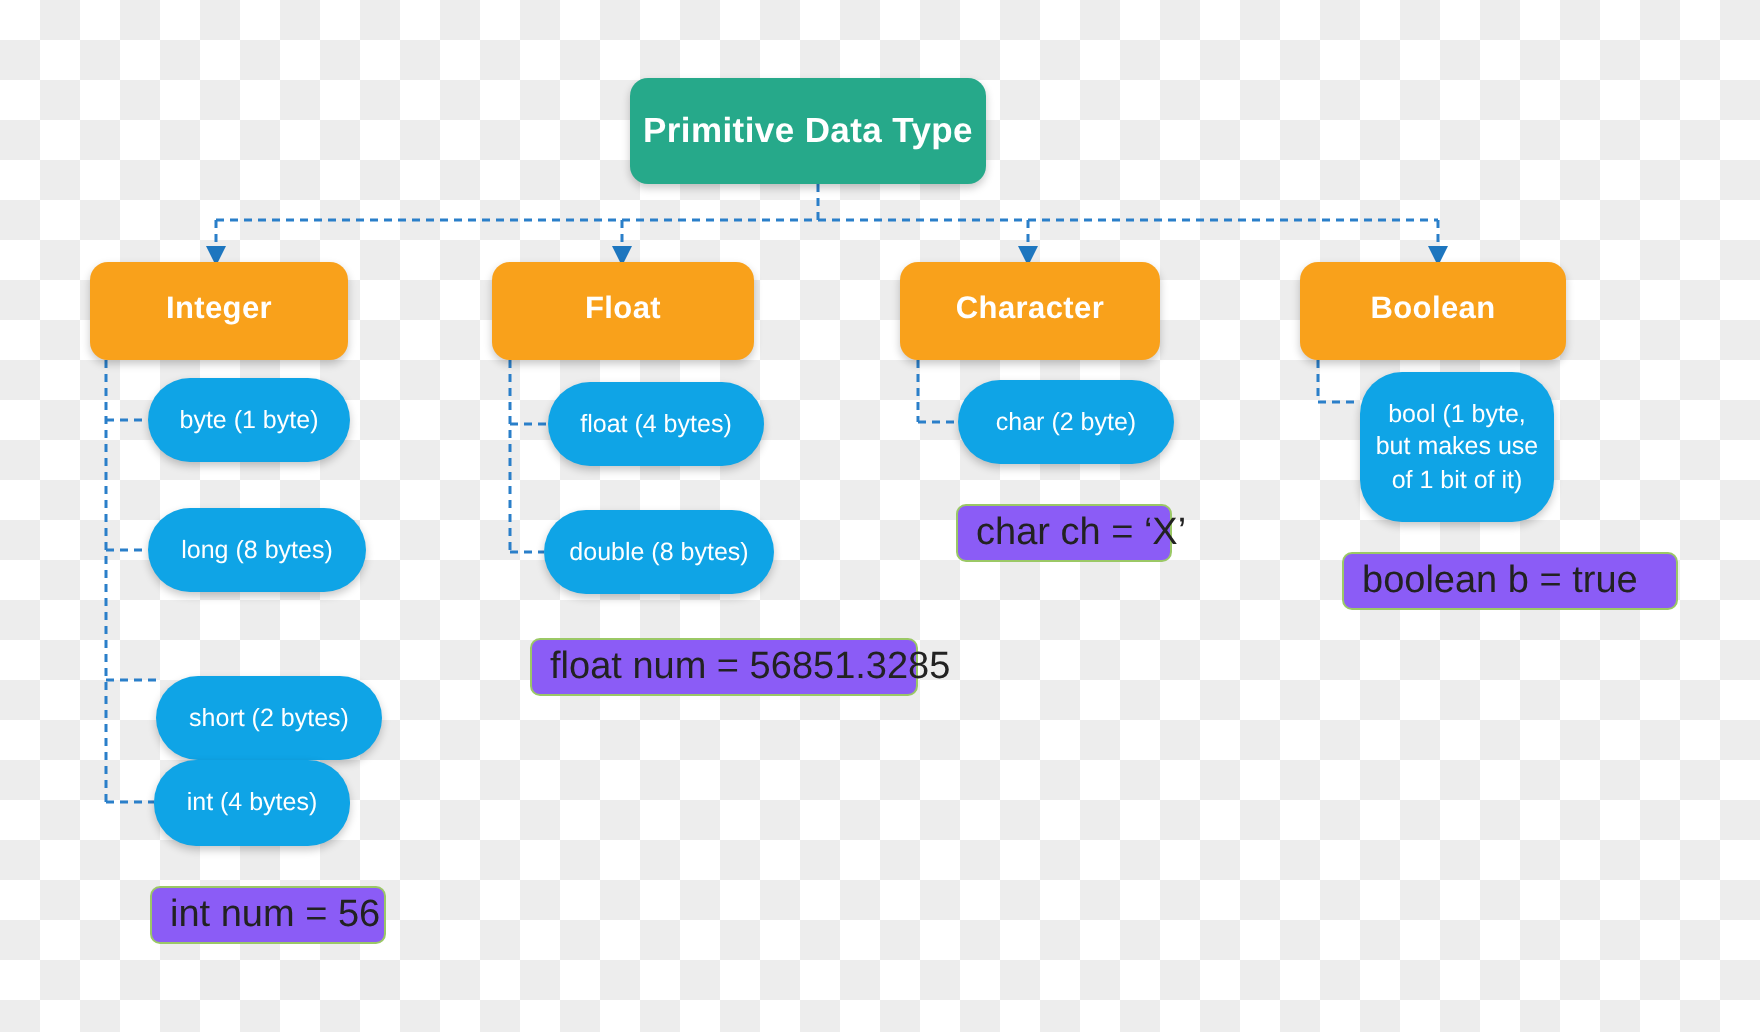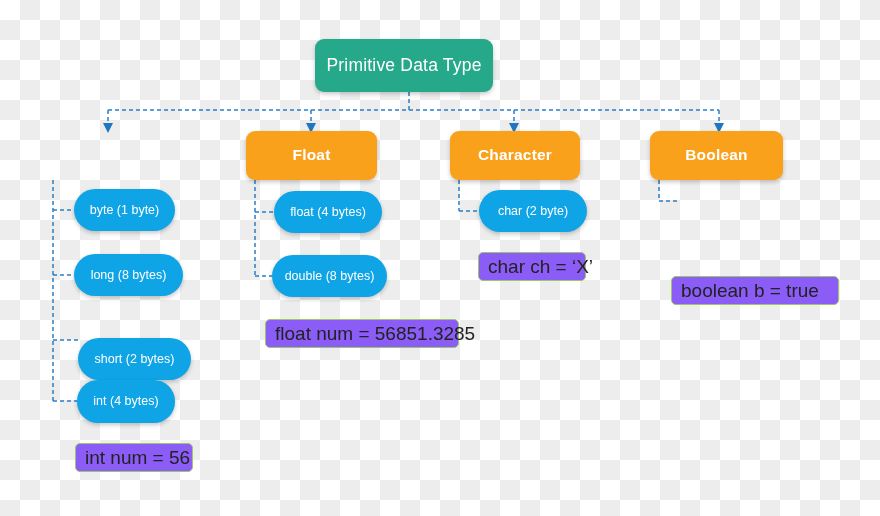--- a/index.html
+++ b/index.html
@@ -23,21 +23,21 @@
     align-items:center;
     justify-content:center;
     text-align:center;
     color:#ffffff;
     box-shadow:0 2px 4px rgba(0,0,0,0.22);
     line-height:1.18;
   }
   .root{
     background:#26a98a;
     border-radius:9px;
-    font-weight:normal;
+    font-weight:bold;
     font-size:17.5px;
     letter-spacing:.2px;
   }
   .cat{
     background:#f9a11b;
     border-radius:9px;
     font-weight:bold;
     font-size:15.5px;
     letter-spacing:.2px;
   }
@@ -102,20 +102,23 @@
     <path class="dash" d="M459,211 L479,211"></path>
 
     <path class="dash" d="M659,180 L659,201"></path>
     <path class="dash" d="M659,201 L680,201"></path>
   </svg>
 
   <div class="node root" style="left:315px;top:39px;width:178px;height:53px;">
     <span>Primitive Data Type</span>
   </div>
 
+  <div class="node cat" style="left:45px;top:131px;width:129px;height:49px;">
+    <span>Integer</span>
+  </div>
   <div class="node leaf" style="left:74px;top:189px;width:101px;height:42px;">
     <span>byte (1 byte)</span>
   </div>
   <div class="node leaf" style="left:74px;top:254px;width:109px;height:42px;">
     <span>long (8 bytes)</span>
   </div>
   <div class="node leaf" style="left:78px;top:338px;width:113px;height:42px;">
     <span>short (2 bytes)</span>
   </div>
   <div class="node leaf" style="left:77px;top:380px;width:98px;height:43px;">
@@ -144,17 +147,22 @@
   <div class="node leaf" style="left:479px;top:190px;width:108px;height:42px;">
     <span>char (2 byte)</span>
   </div>
   <div class="code" style="left:478px;top:252px;width:108px;height:29px;">
     <span>char ch = ‘X’</span>
   </div>
 
   <div class="node cat" style="left:650px;top:131px;width:133px;height:49px;">
     <span>Boolean</span>
   </div>
+  <div class="node leaf multi" style="left:680px;top:186px;width:97px;height:75px;">
+    <span style="white-space:pre-line;">bool (1 byte,
+but makes use
+of 1 bit of it)</span>
+  </div>
   <div class="code" style="left:671px;top:276px;width:168px;height:29px;">
     <span>boolean b = true</span>
   </div>
 
 </div>
 
 </body></html>

